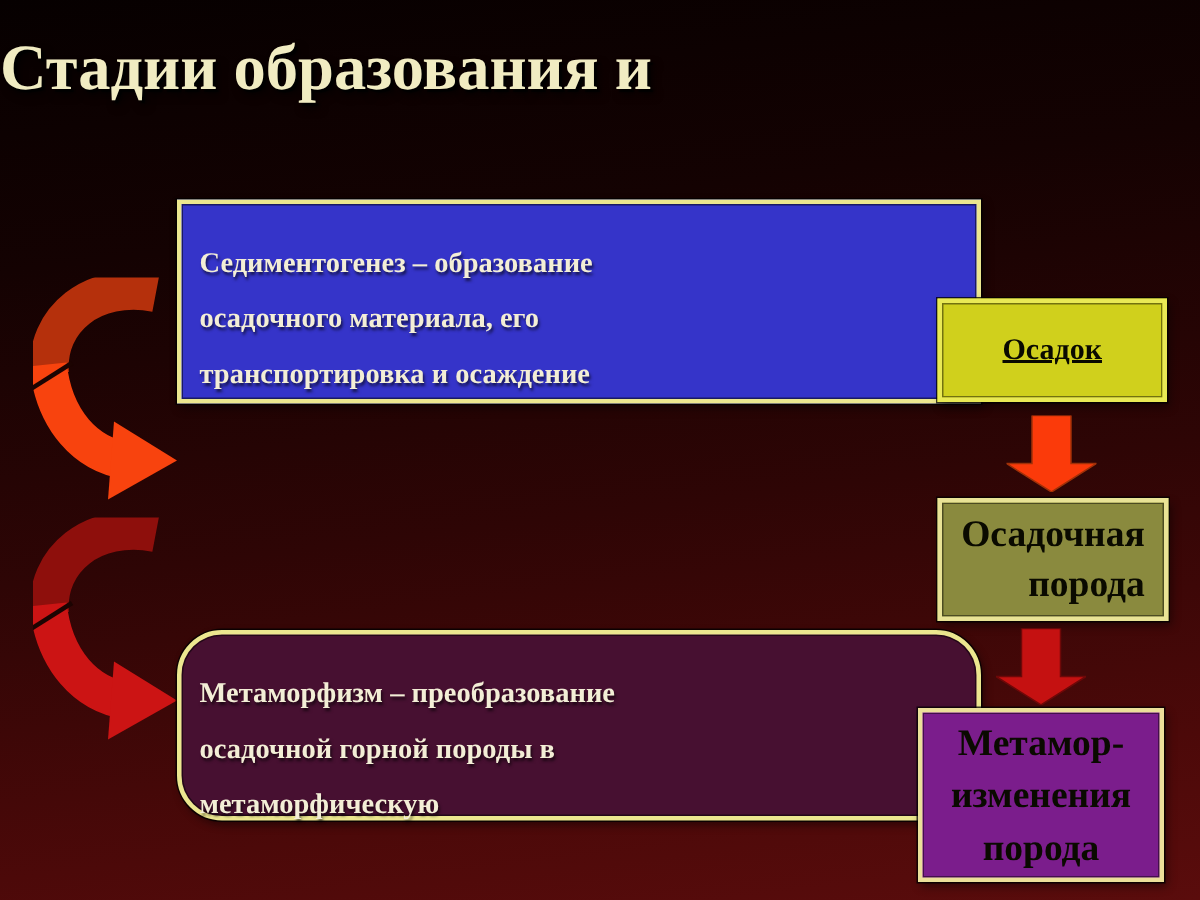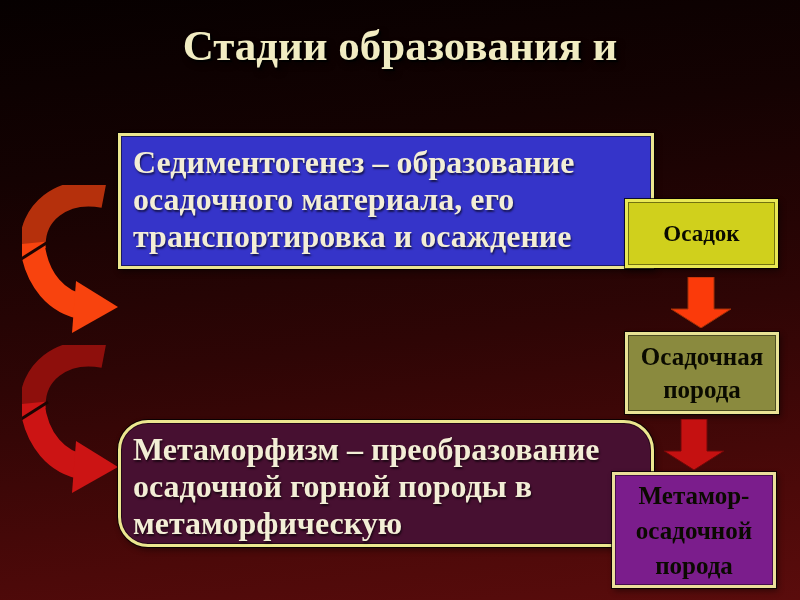--- a/index.html
+++ b/index.html
@@ -6,51 +6,50 @@
   .slide{
     position:relative;
     width:800px;height:600px;
     overflow:hidden;
     background:linear-gradient(173deg,#060000 0%,#140202 26%,#2e0505 56%,#4c0909 84%,#5a0c0c 100%);
     font-family:"Liberation Serif","DejaVu Serif",serif;
     font-weight:bold;
   }
   .title{
     position:absolute;left:0;right:0;top:20px;
-    text-align:center;
     font-size:43px;line-height:52px;
     color:#f1ecc2;
     text-shadow:2px 2px 1px #000,3px 4px 6px rgba(0,0,0,.65);
     white-space:pre-line;
   }
   .stage-box{
     position:absolute;left:118px;width:536px;
     box-sizing:border-box;
     border:3px solid #ece78f;
     box-shadow:0 0 0 1px rgba(0,0,0,.75),2px 3px 6px rgba(0,0,0,.45),inset 0 0 0 1px rgba(0,0,0,.5);
     color:#f3eed6;
-    font-size:32px;line-height:37px;
-    padding:8px 12px;
+    font-size:19px;line-height:37px;
+    padding:21px 12px;
   }
   .stage-text{white-space:pre-line;text-shadow:1px 2px 2px rgba(0,0,0,.6);}
   .stage-1{top:133px;height:136px;background:#3534c9;}
   .stage-2{top:292px;height:122px;background:#3b2309;}
   .stage-3{top:420px;height:127px;background:#471031;border-radius:30px;}
 
   .product-box{
     position:absolute;
     box-sizing:border-box;
     display:flex;align-items:center;justify-content:center;
     text-align:center;
     color:#0a0a00;
     box-shadow:0 0 0 1px rgba(0,0,0,.75),2px 3px 6px rgba(0,0,0,.45),inset 0 0 0 1px rgba(0,0,0,.45);
   }
   .product-text{white-space:pre-line;}
-  .product-1{left:625px;top:199px;width:153px;height:69px;background:#d0d01c;border:3px solid #e9e955;font-size:23px;}
-  .product-2{left:625px;top:332px;width:154px;height:82px;background:#8a8a3e;border:3px solid #e9e396;font-size:25px;line-height:33px;}
+  .product-1{left:625px;top:199px;width:153px;height:69px;background:#d0d01c;border:3px solid #e9e955;font-size:20px;text-decoration:underline;}
+  .product-2{left:625px;top:332px;width:154px;height:82px;background:#8a8a3e;border:3px solid #e9e396;font-size:25px;line-height:33px;text-align:right;}
   .product-3{left:612px;top:472px;width:164px;height:116px;background:#7b1d8c;border:3px solid #ecdf9a;font-size:25px;line-height:35px;}
 
   .curved-arrow{position:absolute;left:22px;width:96px;height:150px;}
   .curved-arrow-1{top:185px;}
   .curved-arrow-2{top:345px;}
   .down-arrow{position:absolute;width:60px;height:51px;}
   .down-arrow-1{left:671px;top:277px;}
   .down-arrow-2{left:664px;top:419px;}
 </style>
 </head>
@@ -86,21 +85,21 @@
 
   <div class="product-box product-1">
     <span class="product-text">Осадок</span>
   </div>
   <div class="product-box product-2">
     <span class="product-text">Осадочная
 порода</span>
   </div>
   <div class="product-box product-3">
     <span class="product-text">Метамор-
-осадочной
+изменения
 порода</span>
   </div>
 
   <svg class="down-arrow down-arrow-1" viewBox="0 0 60 51">
     <polygon points="17,0 43,0 43,32 60,32 30,51 0,32 17,32" fill="#fb3a0a" stroke="#a03008" stroke-width="1"></polygon>
   </svg>
   <svg class="down-arrow down-arrow-2" viewBox="0 0 60 51">
     <polygon points="17,0 43,0 43,32 60,32 30,51 0,32 17,32" fill="#c51111" stroke="#6e0808" stroke-width="1"></polygon>
   </svg>
 

